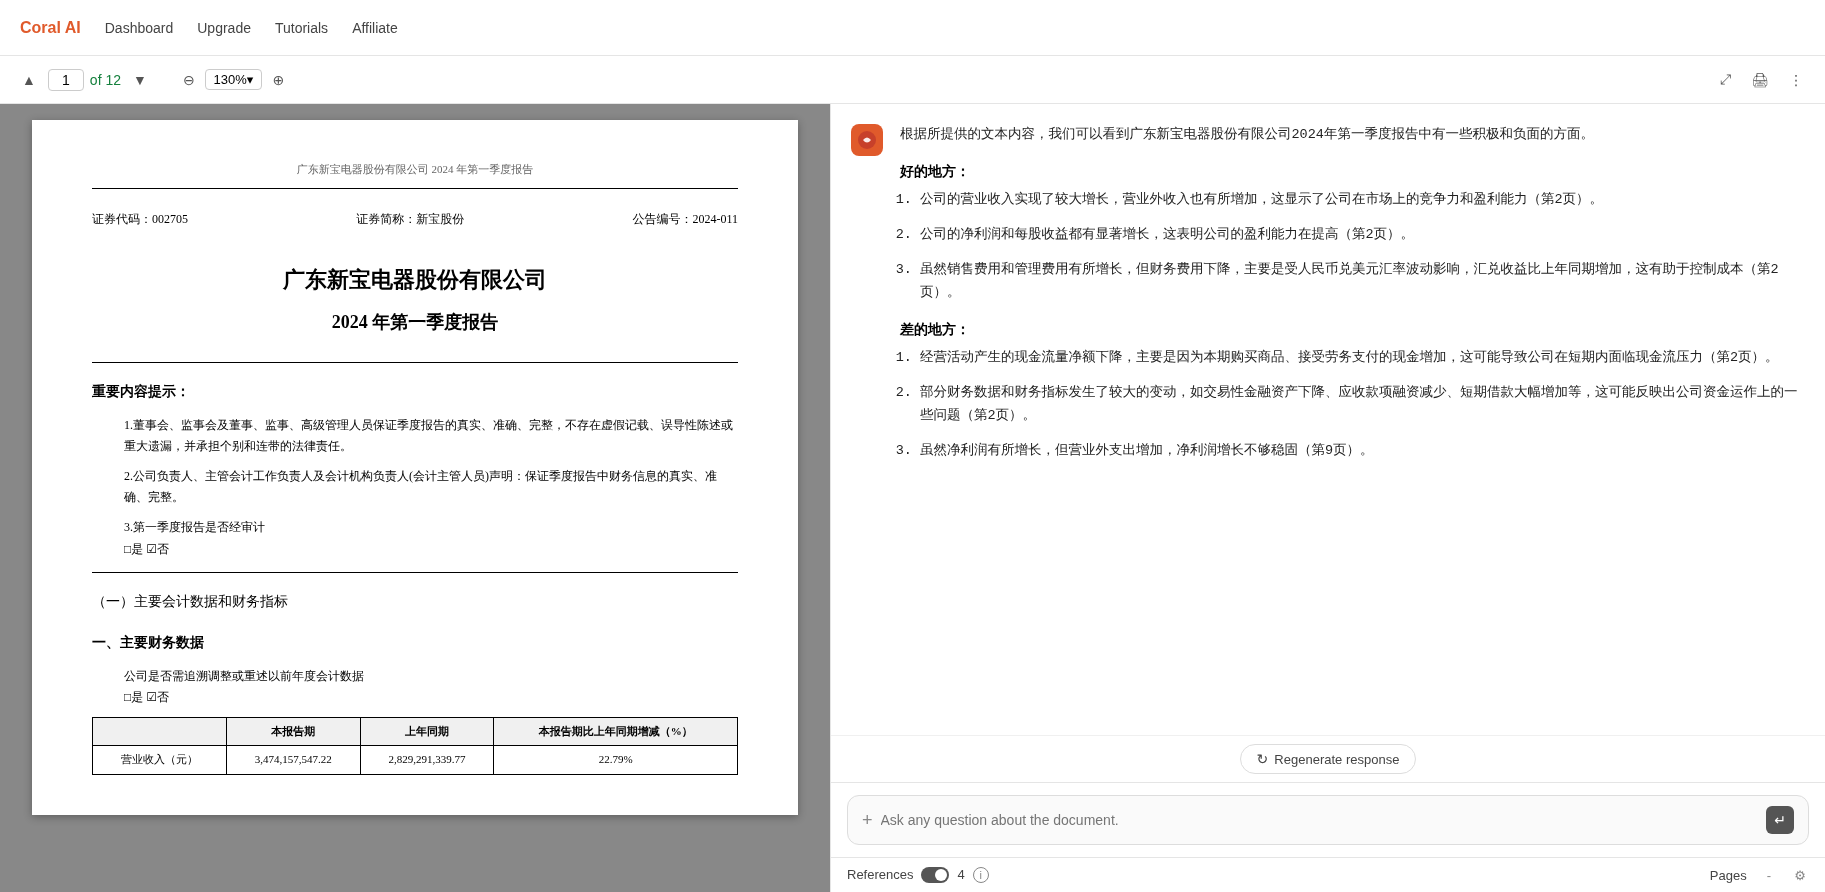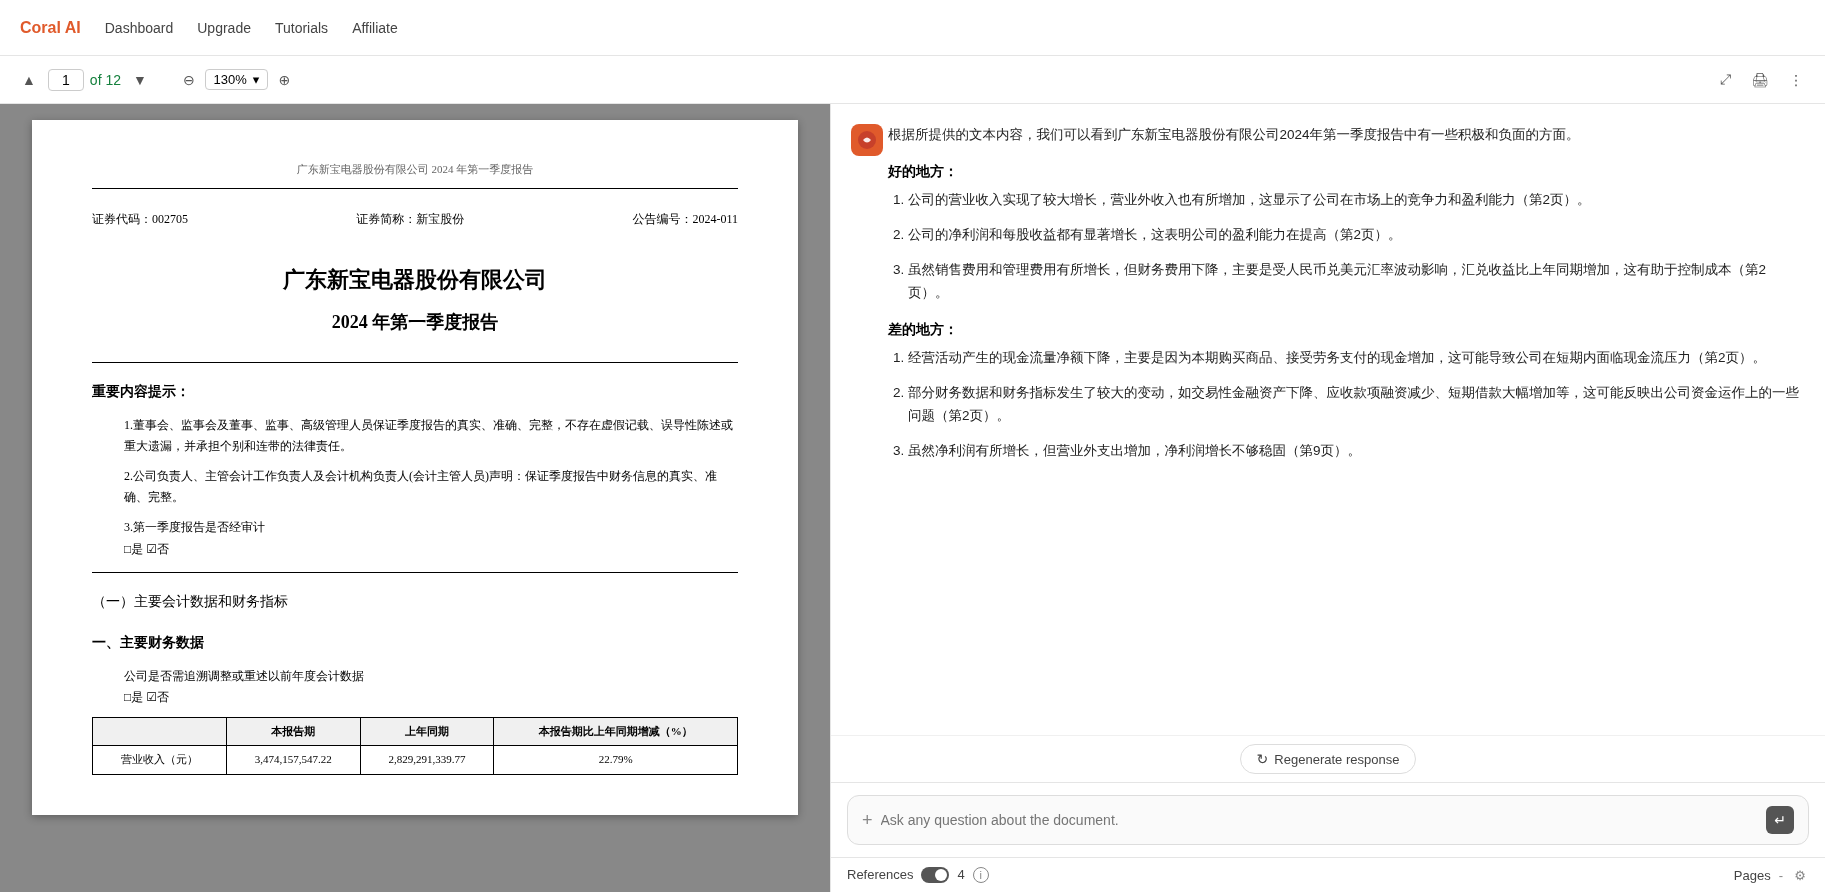--- a/index.html
+++ b/index.html
@@ -30,21 +30,21 @@
     .page-nav { display: flex; align-items: center; gap: 6px; }
     .page-input {
       width: 36px; text-align: center; border: 1px solid #ccc;
       border-radius: 4px; padding: 2px 4px; font-size: 14px;
     }
     .page-of { font-size: 14px; color: #15803d; }
     .zoom-control { display: flex; align-items: center; gap: 4px; margin-left: 16px; }
     .zoom-display {
       border: 1px solid #ccc; border-radius: 4px;
       padding: 2px 8px; font-size: 13px; cursor: pointer;
-      background: #fff; display: flex; align-items: center; gap: 6px;
+      background: #fff; display: flex; align-items: center; gap: 0;
     }
     .toolbar-spacer { flex: 1; }
     .toolbar-right { display: flex; align-items: center; gap: 8px; }
 
     
     .main-content {
       display: flex; flex: 1; overflow: hidden;
     }
 
     
@@ -85,21 +85,21 @@
 
     
     .ai-panel {
       flex: 1; background: #fff;
       display: flex; flex-direction: column;
       border-left: 1px solid #e5e5e5; overflow: hidden;
     }
     .ai-messages {
       flex: 1; overflow-y: auto; padding: 20px 20px 0 20px;
     }
-    .ai-message { display: flex; gap: 5px; margin-bottom: 20px; }
+    .ai-message { display: flex; gap: 17px; margin-bottom: 20px; font-family: Liberation Mono, monospace; }
     .ai-avatar {
       width: 32px; height: 32px; border-radius: 8px;
       background: #e05a2b; flex-shrink: 0;
       display: flex; align-items: center; justify-content: center;
       color: white; font-size: 14px; font-weight: bold;
     }
     .ai-bubble { flex: 1; }
     .ai-text { font-size: 13.5px; line-height: 1.7; color: #222; }
     .ai-section-header { font-weight: bold; font-size: 14px; margin: 16px 0 8px 0; }
     .ai-list { padding-left: 20px; }
@@ -153,21 +153,21 @@
     }
     .toggle-pill::after {
       content: ''; position: absolute; right: 2px; top: 2px;
       width: 12px; height: 12px; background: white; border-radius: 50%;
     }
     .references-count { font-weight: 500; }
     .info-icon {
       width: 16px; height: 16px; border-radius: 50%; border: 1px solid #888;
       display: inline-flex; align-items: center; justify-content: center; font-size: 11px; color: #888;
     }
-    .bottom-bar-right { display: flex; align-items: center; gap: 8px; }
+    .bottom-bar-right { display: flex; align-items: center; gap: 20px; }
     .pages-dash { color: #888; }
     .settings-icon {
       width: 18px; height: 18px; display: inline-flex; align-items: center; justify-content: center;
       cursor: pointer; color: #888;
     }
 
     
     .pdf-panel::-webkit-scrollbar { width: 8px; }
     .pdf-panel::-webkit-scrollbar-track { background: #888; }
     .pdf-panel::-webkit-scrollbar-thumb { background: #666; border-radius: 4px; }

